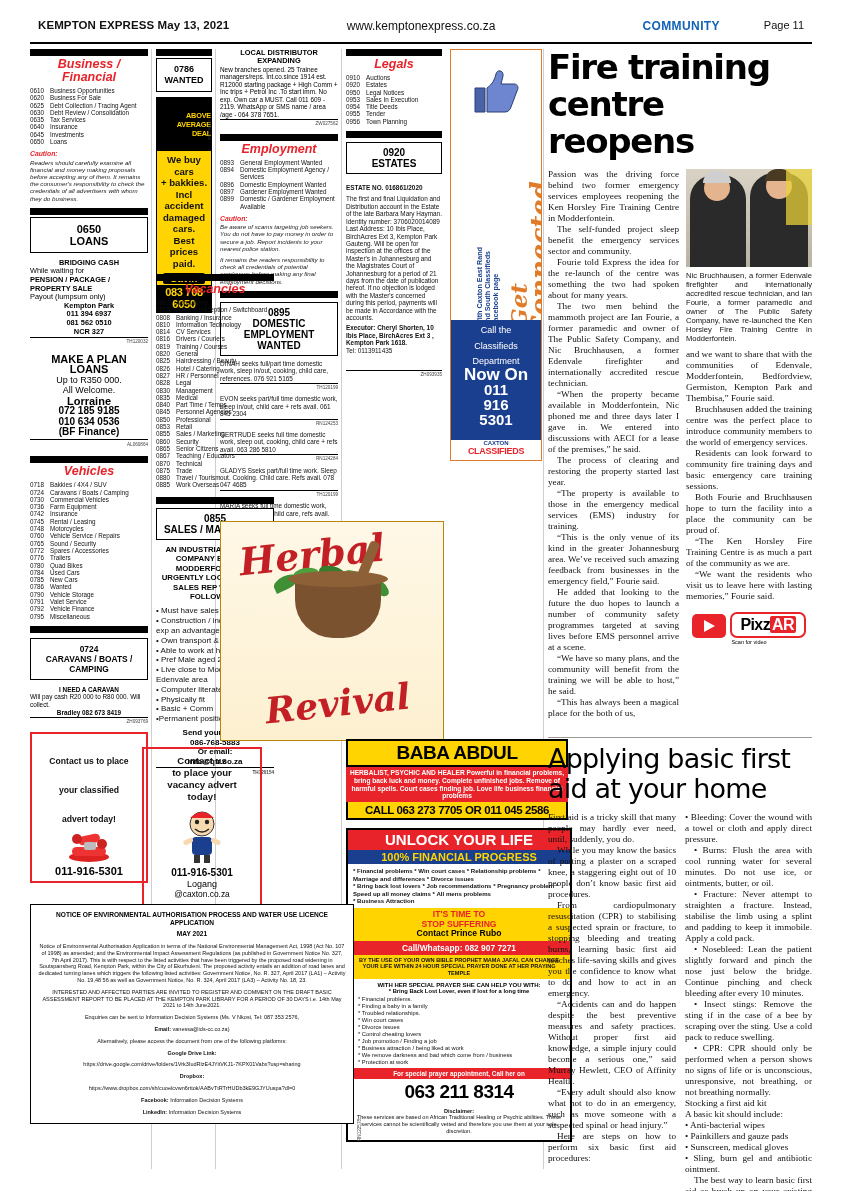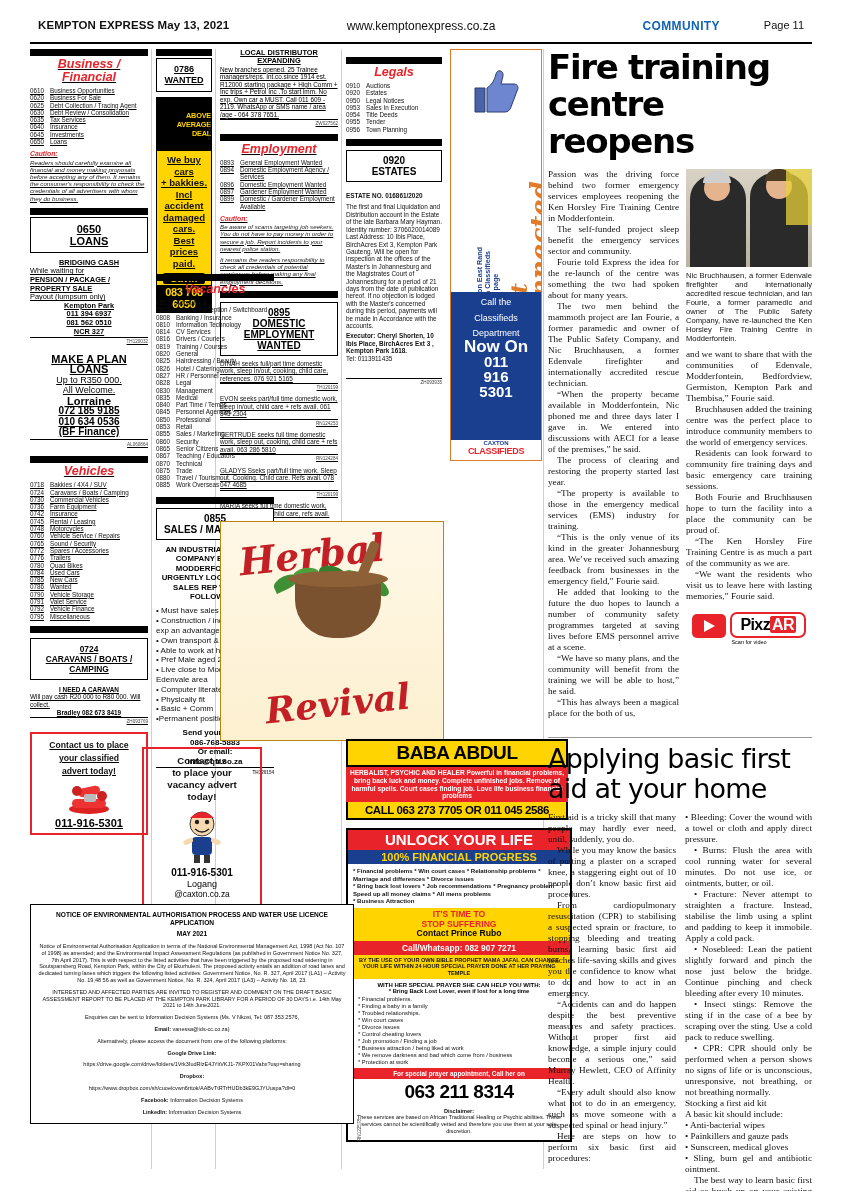--- a/index.html
+++ b/index.html
@@ -13,21 +13,21 @@
   .mh-mid{position:absolute;left:0;right:0;top:3px;text-align:center;font-size:12px;color:#111;}
   .mh-com{position:absolute;right:92px;top:3px;font-size:12px;font-weight:bold;color:#1263b5;letter-spacing:.4px;}
   .mh-page{position:absolute;right:8px;top:3px;font-size:11px;color:#111;}
 
   .body-area{position:relative;margin-top:5px;height:1120px;}
 
   
   .vrule{position:absolute;top:0;bottom:0;width:1px;background:#cfcfcf;}
 
   
-  .col{position:absolute;top:0;text-decoration:underline;}
+  .col{position:absolute;top:0;}
   .blkbar{height:7px;background:#000;margin-bottom:2px;}
   .cat-head{color:#e8232a;font-style:italic;font-weight:bold;text-align:center;font-size:12.5px;line-height:13px;font-family:"Liberation Sans",sans-serif;}
   .codes{margin-top:3px;font-size:6.3px;line-height:7.3px;color:#111;}
   .codes .row{display:flex;}
   .codes .num{width:20px;flex:none;}
   .codes .lbl{flex:1;}
   .caution{margin-top:5px;font-size:6.2px;line-height:7.2px;font-style:italic;color:#222;}
   .caution b{color:#e8232a;font-style:italic;display:block;font-size:6.8px;margin-bottom:1px;}
   .boxhead{border:1px solid #000;text-align:center;font-weight:bold;font-size:10px;line-height:11px;padding:4px 2px;margin-top:4px;background:#fff;}
   .adtext{font-size:6.4px;line-height:7.4px;color:#111;margin-top:4px;}
@@ -39,21 +39,21 @@
   .loanbox{border:1px solid #000;text-align:center;padding:5px 2px;font-size:11px;font-weight:bold;line-height:12px;}
   .bridging{margin-top:6px;text-align:center;font-size:7.4px;line-height:8.6px;}
   .bridging .b1{font-weight:bold;}
   .makeplan{margin-top:7px;text-align:center;font-size:9px;line-height:10.5px;}
   .makeplan .t{font-weight:bold;font-size:11px;}
   .makeplan .n{font-weight:bold;font-size:10px;}
   .caravanbox{border:1px solid #000;text-align:center;font-weight:bold;font-size:8.4px;line-height:10px;padding:5px 2px;margin-top:5px;}
   .needcar{margin-top:6px;text-align:center;font-size:6.4px;line-height:7.6px;}
   .needcar .h{font-weight:bold;}
   .phonead{border:2px solid #e8232a;margin-top:6px;padding:5px 3px 4px;text-align:center;}
-  .phonead .l{font-size:8.6px;font-weight:bold;line-height:13px;color:#111;}
+  .phonead .l{font-size:8.6px;font-weight:bold;line-height:13px;color:#111;margin-top:16px;}
   .phonead .num{font-size:11px;font-weight:bold;margin-top:2px;}
   .phone-ico{margin:3px auto 2px;width:54px;height:34px;position:relative;}
 
   
   .c2{left:126px;width:56px;}
   .wantedbox{border:1px solid #000;text-align:center;font-weight:bold;font-size:9px;line-height:11px;padding:5px 1px;}
   .buycars{margin-top:5px;border:1px solid #000;background:#ffd400;position:relative;}
   .buycars .topbar{background:#000;color:#ffd400;font-weight:bold;font-size:7.3px;text-align:right;padding:13px 0;letter-spacing:-.2px;}
   .buycars .bd{text-align:center;font-weight:bold;font-size:9.6px;line-height:11.5px;padding:3px 2px 2px;color:#111;}
   .buycars .name{background:#000;color:#ffd400;font-style:italic;font-weight:bold;font-size:10px;text-align:center;margin:2px 6px 1px;border-radius:2px;}
@@ -99,21 +99,21 @@
   .unlock .foot{background:#e8232a;color:#fff;text-align:center;font-weight:bold;font-size:6.4px;padding:2px 0;}
   .unlock .phone{text-align:center;font-weight:bold;font-size:19px;letter-spacing:-.5px;padding:2px 0;}
   .unlock .disc{font-size:5.6px;line-height:6.8px;padding:3px 8px 5px;text-align:center;color:#111;}
   .unlock .disc b{display:block;}
 
   
   .getc{position:absolute;left:420px;top:0;width:90px;height:410px;border:1px solid #e07b2a;background:#fff;overflow:hidden;}
   .getc .thumb{position:absolute;left:18px;top:14px;width:54px;height:54px;}
   .getc .vert{position:absolute;left:0;top:78px;width:90px;height:212px;}
   .getc .vtext{position:absolute;transform:rotate(-90deg);transform-origin:left top;white-space:nowrap;}
-  .getc .blue{position:absolute;left:0;bottom:20px;width:90px;height:148px;background:#1a3f8f;color:#fff;text-align:center;}
+  .getc .blue{position:absolute;left:0;bottom:20px;width:90px;height:120px;background:#1a3f8f;color:#fff;text-align:center;}
   .getc .blue .c{font-size:9px;line-height:10.5px;padding-top:5px;}
   .getc .blue .n{font-weight:bold;font-size:15px;line-height:15px;}
   .getc .foot{position:absolute;left:0;bottom:0;width:90px;height:20px;background:#fff;text-align:center;}
 
   
   .main{position:absolute;left:518px;top:0;width:264px;}
   .hl{font-family:"DejaVu Sans",sans-serif;font-weight:bold;font-size:34px;line-height:37px;letter-spacing:-1.3px;color:#000;}
   .artbody{font-family:"Liberation Serif",serif;font-size:9.2px;line-height:11px;text-align:justify;color:#111;}
   .artbody p{margin:0;text-indent:9px;}
   .artbody p.first{text-indent:0;}
@@ -412,21 +412,21 @@
       <div class="adtext"><span>MARIA seeks full time domestic work, sleep in, cooking, child care, refs avail. 082 078 5089</span><div class="ref">ZW027714</div></div>
     </div>
 
     <div class="col" style="left:190px;top:244px;width:118px;">
     </div>
 
     <div class="col" style="left:190px;top:0px;width:0;"></div>
 
     <div style="position:absolute;left:190px;top:0;width:0;"></div>
 
-    <div style="position:absolute;left:316px;top:8px;width:96px;">
+    <div style="position:absolute;left:316px;top:0;width:96px;">
       <div class="blkbar"></div>
       <div class="cat-head">Legals</div>
       <div class="codes">
         <div class="row">
               <span class="num">0910</span>
               <span class="lbl">Auctions</span>
             </div>
         <div class="row">
               <span class="num">0920</span>
               <span class="lbl">Estates</span>

